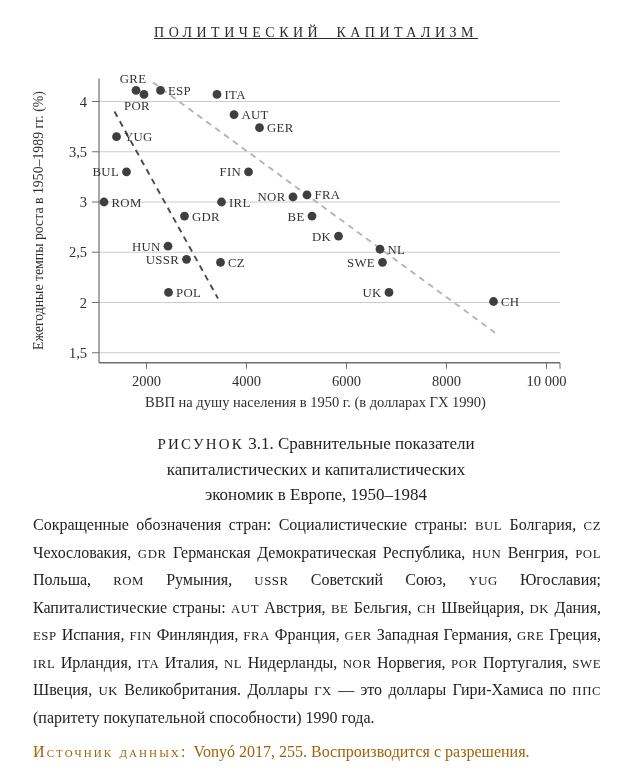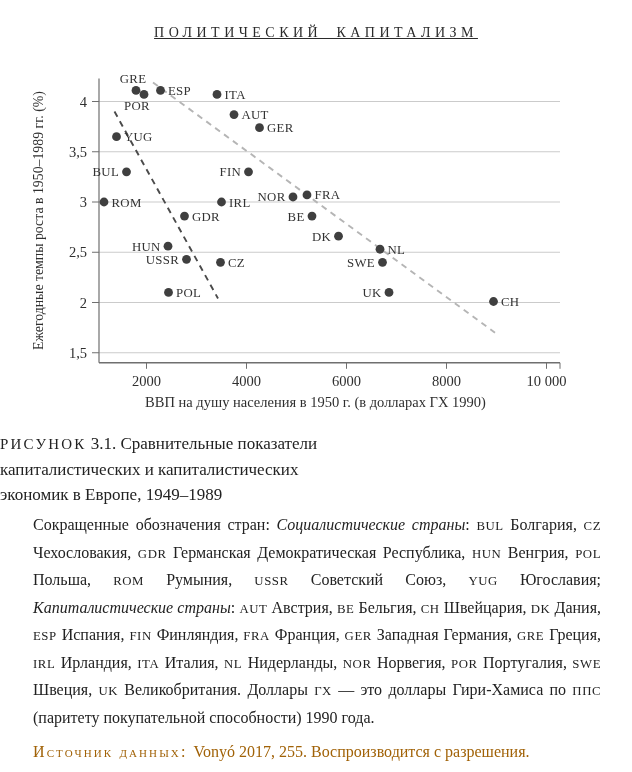--- a/index.html
+++ b/index.html
@@ -10,32 +10,32 @@
   }
   .page{width:632px;height:772px;position:relative;}
   .runhead{
     text-align:center;margin-top:25px;font-size:14px;letter-spacing:0.32em;
     word-spacing:0.45em;color:#2b2b2b;text-decoration:underline;
   }
   figure{margin:0;padding:0;}
   .chart-wrap{margin-top:14px;}
   svg text{font-family:"Liberation Serif", serif;}
   .caption{
-    font-size:17px;line-height:25px;margin-top:10px;color:#222;
+    text-align:center;font-size:17px;line-height:25px;margin-top:10px;color:#222;
   }
   .caption-line{white-space:nowrap;}
   .notes{
     margin:5px 31px 0 33px;font-size:16px;line-height:25.5px;
     text-align:justify;hyphens:manual;-webkit-hyphens:manual;color:#222;
   }
   .source{
     margin:9px 31px 0 33px;font-size:16px;line-height:25.5px;
     text-align:justify;hyphens:manual;-webkit-hyphens:manual;color:#a16207;
   }
-  .rit{font-style:italic;}
+  .rit{}
   .rcode{font-size:0.8em;letter-spacing:0.55px;}
   .rcaps{font-size:0.88em;letter-spacing:2.2px;}
   .rspd{font-variant:small-caps;letter-spacing:2.1px;}
 </style>
 </head>
 <body>
 
 <div class="page">
   <div class="runhead">ПОЛИТИЧЕСКИЙ КАПИТАЛИЗМ</div>
 
@@ -123,19 +123,19 @@
           <text x="381.5" y="241.95" text-anchor="end" font-size="12.8" fill="#333333" letter-spacing="0.3">UK</text>
           <circle cx="493.5" cy="246.49500000000003" r="4.4" fill="#3f3f3f"></circle>
           <text x="501" y="250.99500000000003" text-anchor="start" font-size="12.8" fill="#333333" letter-spacing="0.3">CH</text>
           <text x="315.5" y="351.8" text-anchor="middle" font-size="14.5" fill="#2f2f2f">ВВП на душу населения в 1950 г. (в долларах ГХ 1990)</text>
           <text x="43" y="165.59249999999997" text-anchor="middle" font-size="13.8" fill="#2f2f2f" transform="rotate(-90 43 165.59249999999997)">Ежегодные темпы роста в 1950–1989 гг. (%)</text>
         </svg>
     </div>
     <figcaption class="caption">
         <div class="caption-line"><span class="rcaps">РИСУНОК</span><span> 3.1. Сравнительные показатели</span></div>
         <div class="caption-line"><span>капиталистических и капиталистических</span></div>
-        <div class="caption-line"><span>экономик в Европе, 1949–1989</span></div>
+        <div class="caption-line"><span>экономик в Европе, 1950–1984</span></div>
       </figcaption>
   </figure>
 
   <p class="notes"><span>Сокращенные обозначения стран: </span><span class="rit">Социалистические страны</span><span>: </span><span class="rcode">BUL</span><span> Болгария, </span><span class="rcode">CZ</span><span> Чехословакия, </span><span class="rcode">GDR</span><span> Германская Демократическая Республика, </span><span class="rcode">HUN</span><span> Венгрия, </span><span class="rcode">POL</span><span> Польша, </span><span class="rcode">ROM</span><span> Румыния, </span><span class="rcode">USSR</span><span> Советский Союз, </span><span class="rcode">YUG</span><span> Югославия; </span><span class="rit">Капиталистические страны</span><span>: </span><span class="rcode">AUT</span><span> Австрия, </span><span class="rcode">BE</span><span> Бельгия, </span><span class="rcode">CH</span><span> Швейцария, </span><span class="rcode">DK</span><span> Дания, </span><span class="rcode">ESP</span><span> Ис­пания, </span><span class="rcode">FIN</span><span> Финляндия, </span><span class="rcode">FRA</span><span> Франция, </span><span class="rcode">GER</span><span> Западная Германия, </span><span class="rcode">GRE</span><span> Греция, </span><span class="rcode">IRL</span><span> Ирландия, </span><span class="rcode">ITA</span><span> Италия, </span><span class="rcode">NL</span><span> Нидерланды, </span><span class="rcode">NOR</span><span> Норвегия, </span><span class="rcode">POR</span><span> Португалия, </span><span class="rcode">SWE</span><span> Швеция, </span><span class="rcode">UK</span><span> Великобритания. </span><span>Доллары </span><span class="rcode">ГХ</span><span> — это доллары Гири-Хамиса по </span><span class="rcode">ППС</span><span> (паритету по­купательной способности) 1990 года.</span></p>
   <p class="source"><span class="rspd">Источник данных: </span><span>Vonyó 2017, 255. Воспроизводится с раз­решения.</span></p>
 </div>
 
 </body></html>

